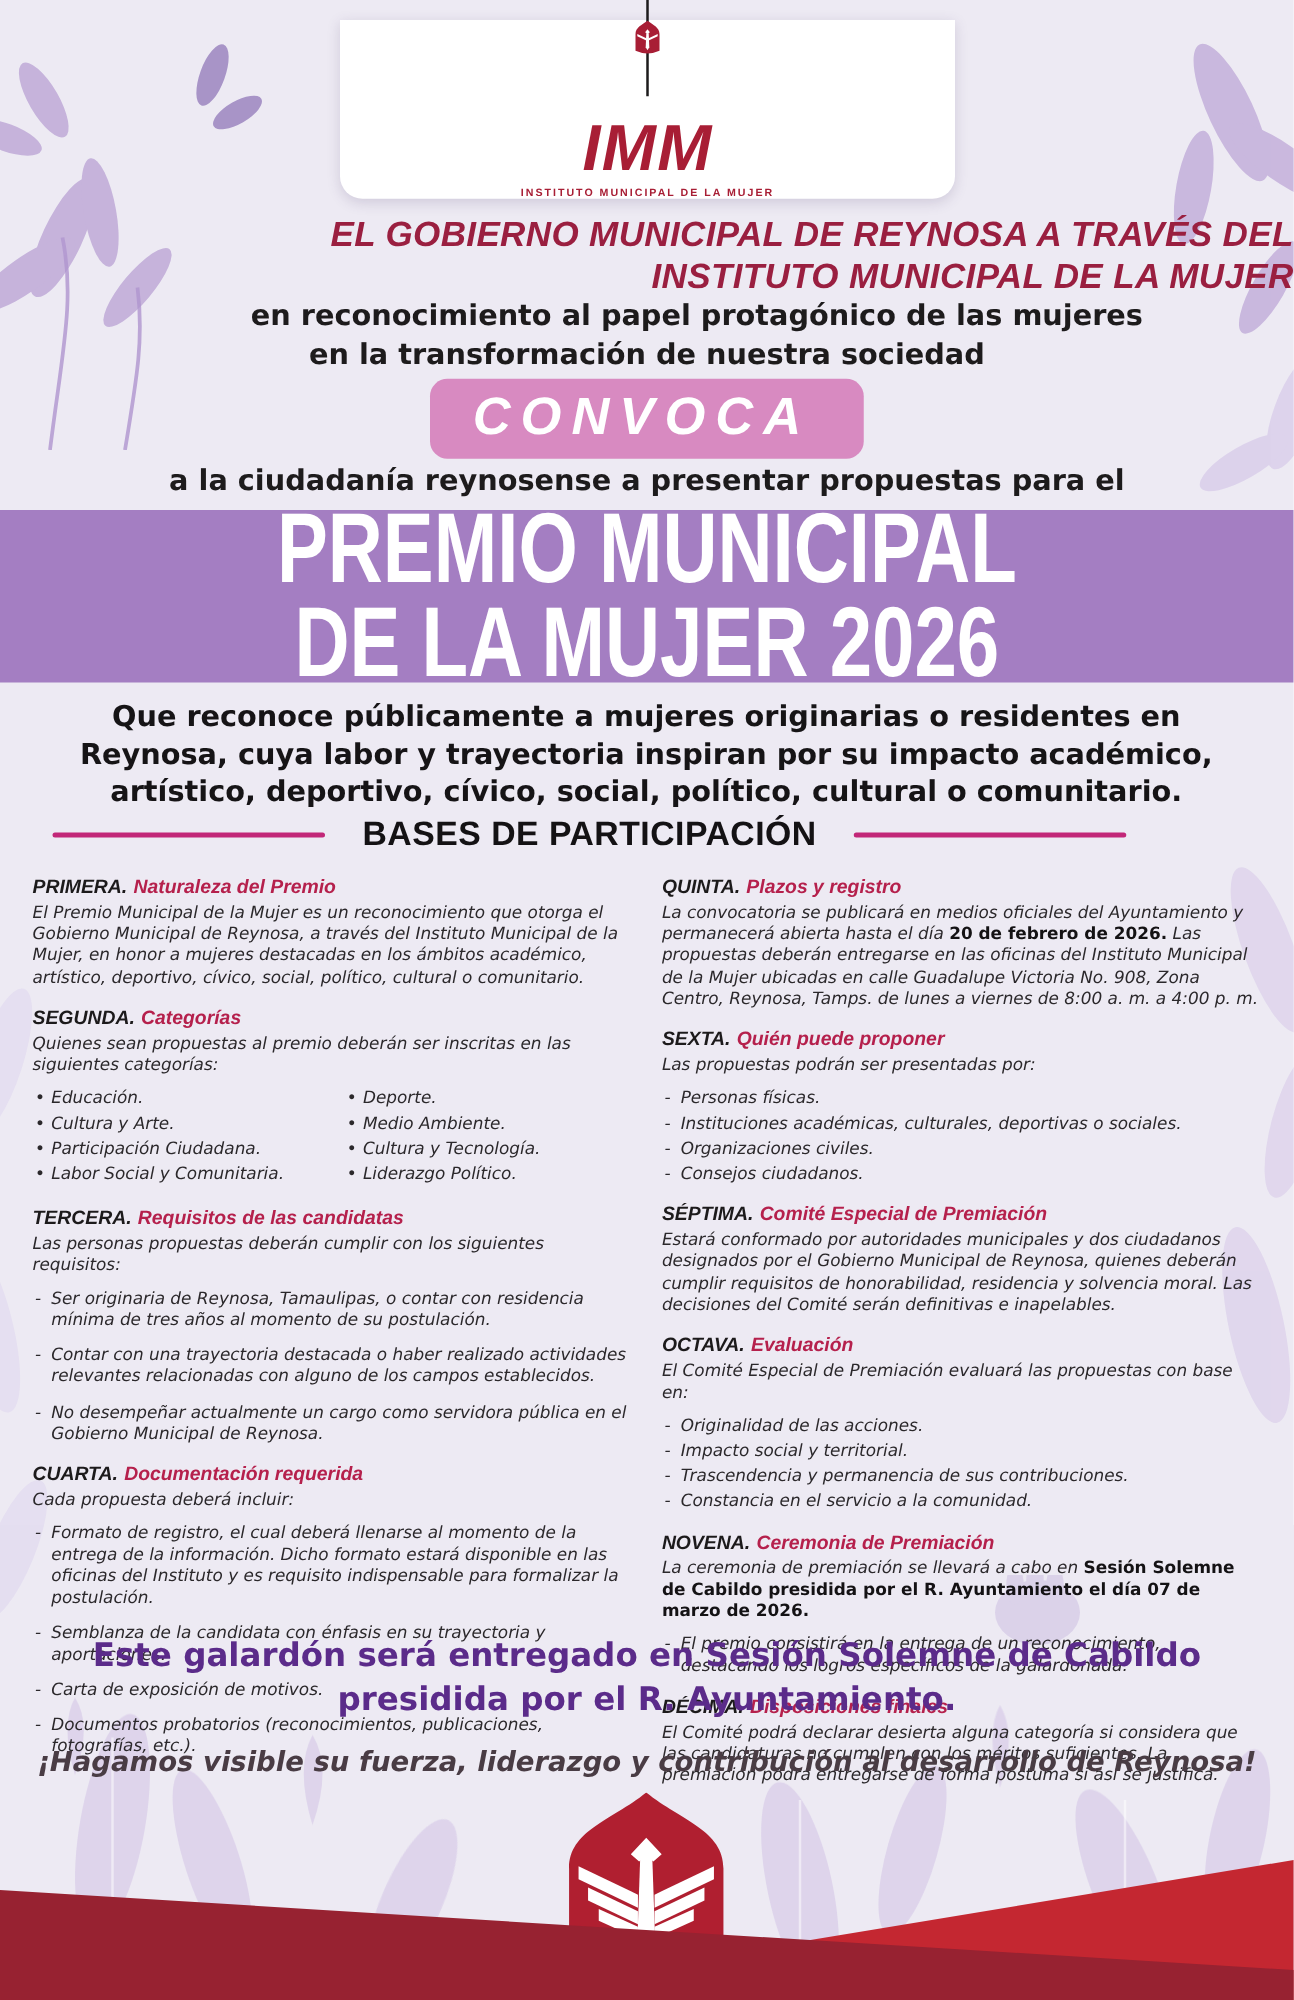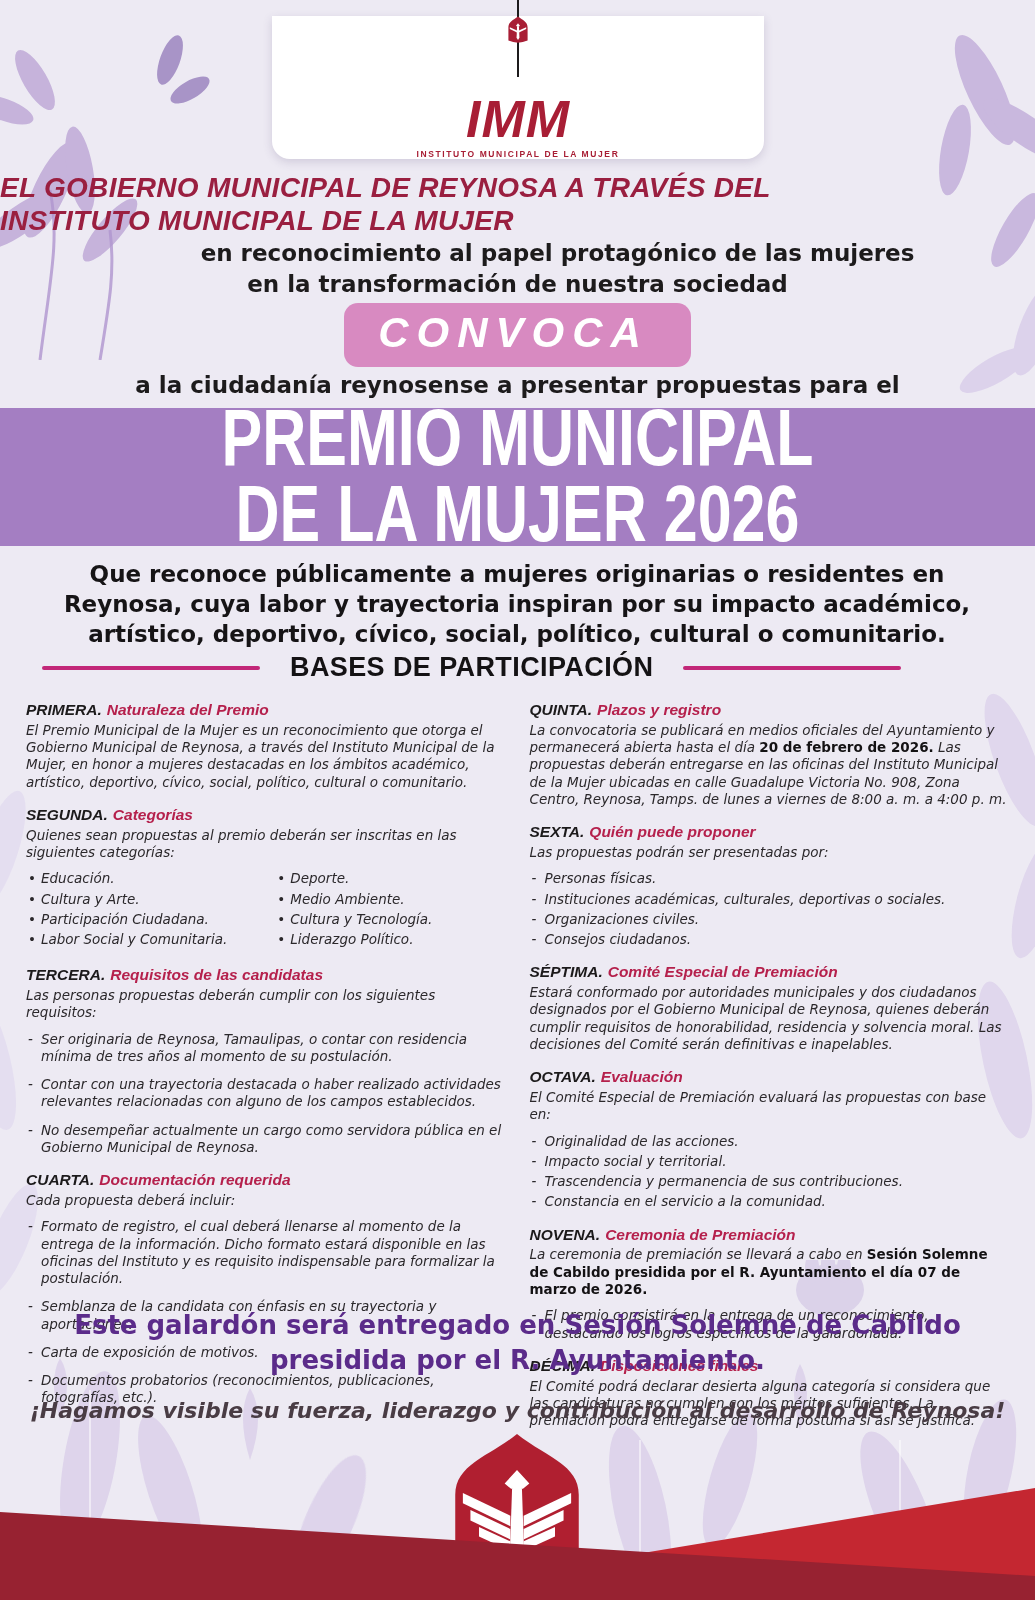--- a/index.html
+++ b/index.html
@@ -23,21 +23,21 @@
     font-family:"Liberation Sans",sans-serif;font-size:11px;font-weight:700;}
   .years-row .dash{width:22px;height:2px;background:#2a2628;border-radius:1px;}
   .mini-badge{width:24px;height:30px;}
   .logo-divider{position:relative;width:2px;height:92px;background:#1d1b1c;flex:0 0 auto;}
   .logo-divider .mini-badge{position:absolute;left:-11px;top:31px;}
   .imm-block{display:flex;flex-direction:column;align-items:center;color:#a81e35;}
   .imm-word{font-family:"Liberation Sans",sans-serif;font-size:52px;font-weight:900;font-style:italic;line-height:1;letter-spacing:1px;}
   .imm-sub{font-family:"Liberation Sans",sans-serif;font-size:8.5px;font-weight:700;letter-spacing:1.6px;margin-top:4px;}
 
   
-  .h-maroon{position:absolute;left:0;width:100%;text-align:left;
+  .h-maroon{position:absolute;left:0;width:100%;text-align:right;
     font-family:"Liberation Sans",sans-serif;font-weight:900;font-style:italic;
     font-size:28px;color:#9a1f40;letter-spacing:.3px;}
   .h-sub{position:absolute;left:0;width:100%;text-align:center;
     font-family:"DejaVu Sans",sans-serif;font-weight:600;font-size:23px;color:#1d1b1c;}
   .convoca-wrap{position:absolute;left:0;top:303px;width:100%;text-align:center;}
   .convoca-badge{display:inline-block;background:#d88ac1;color:#ffffff;border-radius:14px;
     font-family:"Liberation Sans",sans-serif;font-weight:900;font-style:italic;
     font-size:42px;letter-spacing:8px;padding:6px 42px 10px 34px;}
 
   

